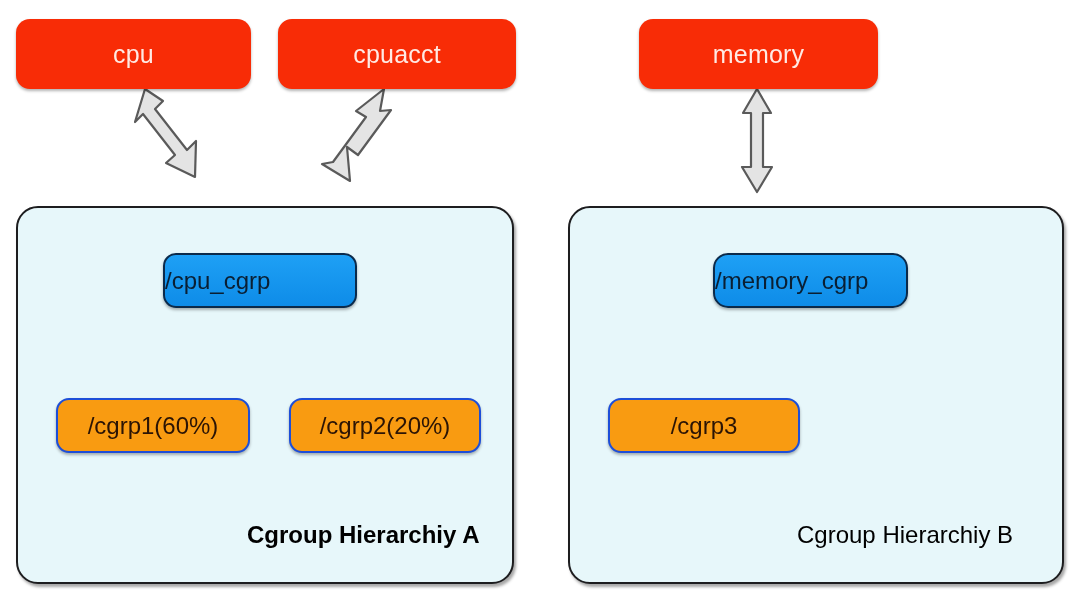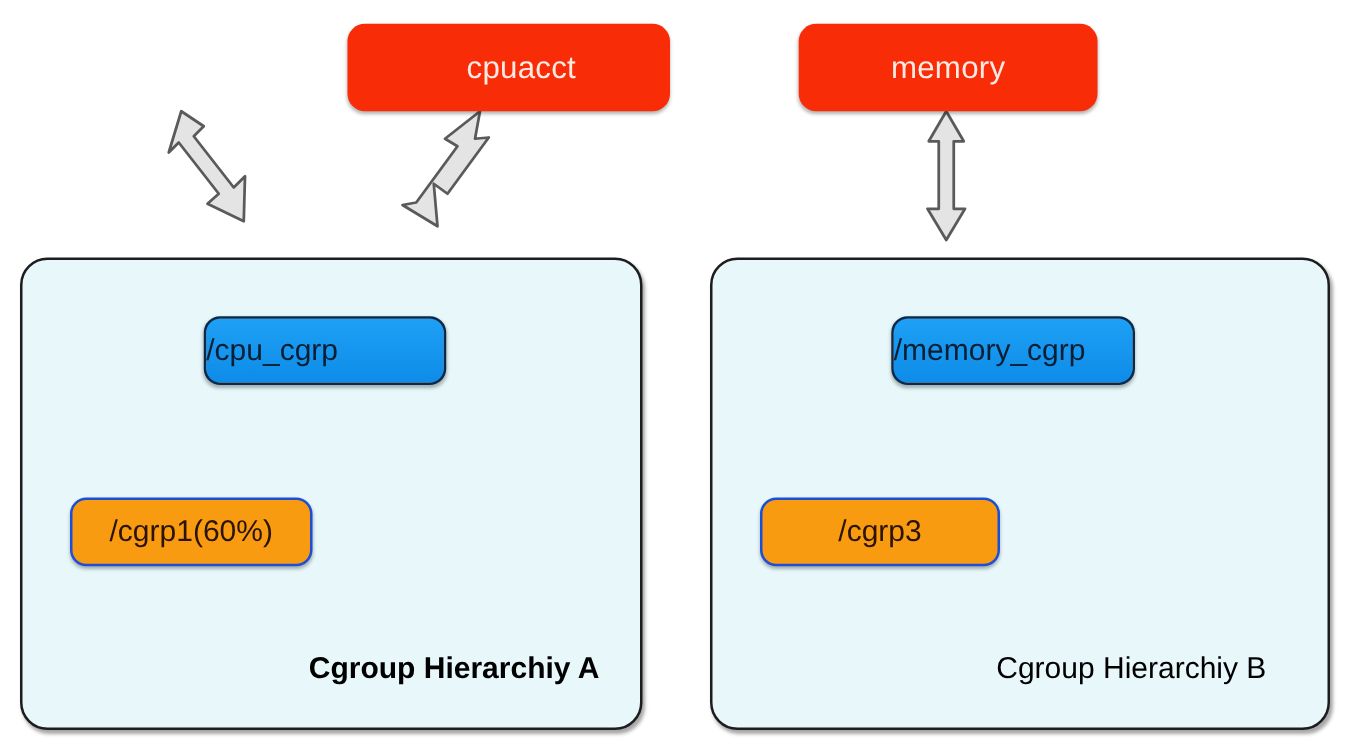--- a/index.html
+++ b/index.html
@@ -127,45 +127,51 @@
 
     <g>
       <path d="M 788,309 L 759,320 L 770,330 L 732,386 L 720,378 L 716,402 L 740,396 L 728,388 L 766,332 L 777,341 Z" fill="#8fd0f2" stroke="#2c9ad6" stroke-width="2.2" stroke-linejoin="round"></path>
     </g>
 
     <g>
       <path d="M 836,311 L 865,320 L 854,331 L 901,385 L 912,376 L 919,400 L 895,395 L 907,387 L 860,333 L 848,341 Z" fill="#8fd0f2" stroke="#2c9ad6" stroke-width="2.2" stroke-linejoin="round"></path>
     </g>
   </svg>
 
+  <div class="subsys-box" style="left:16px; top:19px; width:235px; height:70px;">
+    <span class="subsys-label">cpu</span>
+  </div>
 
-  <div class="subsys-box" style="left:278px; top:19px; width:238px; height:70px;padding-left:20px;">
+  <div class="subsys-box" style="left:278px; top:19px; width:238px; height:70px;">
     <span class="subsys-label">cpuacct</span>
   </div>
 
   <div class="subsys-box" style="left:639px; top:19px; width:239px; height:70px;">
     <span class="subsys-label">memory</span>
   </div>
 
   <div class="hierarchy-box" style="left:16px; top:206px; width:498px; height:378px;"></div>
 
   <div class="cgrp-root-box" style="left:163px; top:253px; width:194px; height:55px;">
     <span class="cgrp-root-label">/cpu_cgrp</span>
   </div>
 
   <div class="cgrp-child-box" style="left:56px; top:398px; width:194px; height:55px;">
     <span class="cgrp-child-label">/cgrp1(60%)</span>
   </div>
 
+  <div class="cgrp-child-box" style="left:289px; top:398px; width:192px; height:55px;">
+    <span class="cgrp-child-label">/cgrp2(20%)</span>
+  </div>
 
   <div class="hierarchy-caption" style="left:247px; top:521px;font-weight:bold;">Cgroup Hierarchiy A</div>
 
   <div class="hierarchy-box" style="left:568px; top:206px; width:496px; height:378px;"></div>
 
-  <div class="cgrp-root-box" style="left:713px; top:253px; width:195px; height:55px;">
+  <div class="cgrp-root-box" style="left:713px; top:253px; width:195px; height:55px;border-radius:15px;">
     <span class="cgrp-root-label">/memory_cgrp</span>
   </div>
 
   <div class="cgrp-child-box" style="left:608px; top:398px; width:192px; height:55px;">
     <span class="cgrp-child-label">/cgrp3</span>
   </div>
 
 
   <div class="hierarchy-caption" style="left:797px; top:521px;">Cgroup Hierarchiy B</div>
 

